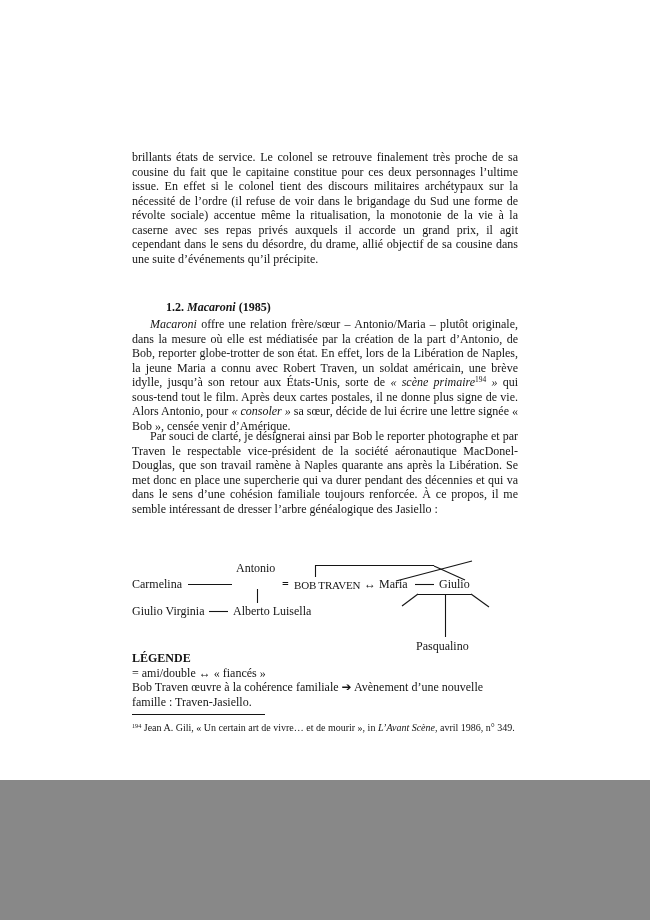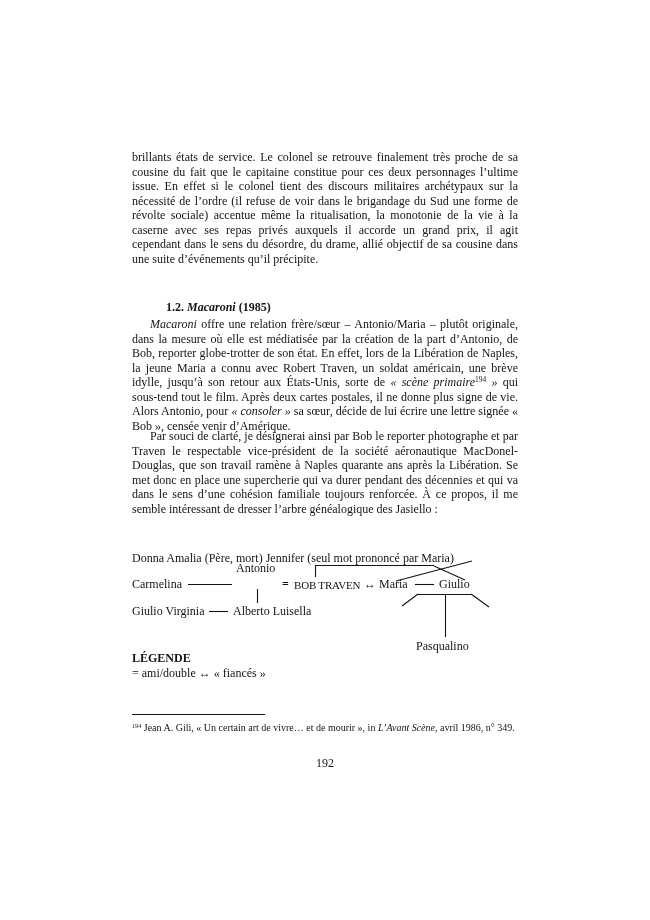--- a/index.html
+++ b/index.html
@@ -1,18 +1,18 @@
 <!DOCTYPE html>
 <html><head>
 <meta charset="utf-8">
 <style>
   html,body{margin:0;padding:0;background:#888;}
   #page{
     position:relative;
-    width:650px;height:920px;
+    width:650px;height:780px;
     background:#ffffff;
     font-family:"Liberation Serif","DejaVu Serif",serif;
     color:#141414;
     overflow:hidden;
   }
   .abs{position:absolute;}
   .body-text{
     left:132px;width:386px;
     font-size:12px;line-height:14.5px;
     text-align:justify;
@@ -51,21 +51,20 @@
 
   <p class="abs body-text" style="top:150px;margin:0;">brillants états de service. Le colonel se retrouve finalement très proche de sa cousine du fait que le capitaine constitue pour ces deux personnages l’ultime issue. En effet si le colonel tient des discours militaires archétypaux sur la nécessité de l’ordre (il refuse de voir dans le brigandage du Sud une forme de révolte sociale) accentue même la ritualisation, la monotonie de la vie à la caserne avec ses repas privés auxquels il accorde un grand prix, il agit cependant dans le sens du désordre, du drame, allié objectif de sa cousine dans une suite d’événements qu’il précipite.</p>
 
   <h3 class="abs section-heading" style="top:284px;margin:16px;"><span>1.2. </span><span class="ital">Macaroni</span><span> (1985)</span></h3>
 
   <p class="abs body-text indent" style="top:317px;margin:0;"><span style="font-style: italic;">Macaroni</span><span> offre une relation frère/sœur – Antonio/Maria – plutôt originale, dans la mesure où elle est médiatisée par la création de la part d’Antonio, de Bob, reporter globe-trotter de son état. En effet, lors de la Libération de Naples, la jeune Maria a connu avec Robert Traven, un soldat américain, une brève idylle, jusqu’à son retour aux États-Unis, sorte de </span><span style="font-style: italic;">« scène primaire</span><sup>194</sup><span style="font-style: italic;"> »</span><span> qui sous-tend tout le film. Après deux cartes postales, il ne donne plus signe de vie. Alors Antonio, pour </span><span style="font-style: italic;">« consoler »</span><span> sa sœur, décide de lui écrire une lettre signée « Bob », censée venir d’Amérique.</span></p>
 
   <p class="abs body-text indent" style="top:429px;margin:0;">Par souci de clarté, je désignerai ainsi par Bob le reporter photographe et par Traven le respectable vice-président de la société aéronautique MacDonel-Douglas, que son travail ramène à Naples quarante ans après la Libération. Se met donc en place une supercherie qui va durer pendant des décennies et qui va dans le sens d’une cohésion familiale toujours renforcée. À ce propos, il me semble intéressant de dresser l’arbre généalogique des Jasiello :</p>
 
 
-  <div class="abs tree-text" style="left:132px;top:551px;">Donna Amalia (Père, mort) Jennifer (seul mot prononcé par Maria)</div>
 
   <div class="abs tree-text" style="left:132px;top:577px;">Carmelina</div>
   <div class="abs tree-text" style="left:236px;top:561px;">Antonio</div>
   <div class="abs tree-text heavy-eq" style="left:282px;top:577px;">=</div>
   <div class="abs tree-text bob" style="left:294px;top:578px;text-align:right;">BOB TRAVEN</div>
   <div class="abs tree-text" style="left:364px;top:577px;">↔</div>
   <div class="abs tree-text" style="left:379px;top:577px;">Maria</div>
   <div class="abs tree-text" style="left:439px;top:577px;">Giulio</div>
 
   <div class="abs tree-text" style="left:132px;top:604px;">Giulio Virginia</div>
@@ -85,19 +84,19 @@
       <line x1="257.5" y1="589" x2="257.5" y2="603"></line>
       <line x1="402" y1="606" x2="418" y2="594"></line>
       <line x1="418" y1="594.5" x2="471" y2="594.5"></line>
       <line x1="471" y1="594" x2="489" y2="607"></line>
       <line x1="445.5" y1="595" x2="445.5" y2="637"></line>
     </g>
   </svg>
 
   <div class="abs legend-block" style="left:132px;top:651px;font-weight:bold;">LÉGENDE</div>
   <div class="abs legend-block" style="left:132px;top:666px;">= ami/double ↔ « fiancés »</div>
+  <div class="abs legend-block" style="left:132px;top:680px;width:386px;">Bob Traven œuvre à la cohérence familiale ➔ Avènement d’une nouvelle famille : Traven-Jasiello.</div>
 
   <div class="abs footnote-sep" style="left:132px;top:714px;width:133px;"></div>
   <p class="abs footnote" style="top:722px;margin:0;"><sup>194</sup><span> Jean A. Gili, « Un certain art de vivre… et de mourir », in </span><span style="font-style: italic;">L’Avant Scène</span><span>, avril 1986, n° 349.</span></p>
 
-  <div class="abs page-number" style="top:756px;">192</div>
 
 </div>
 
 </body></html>

